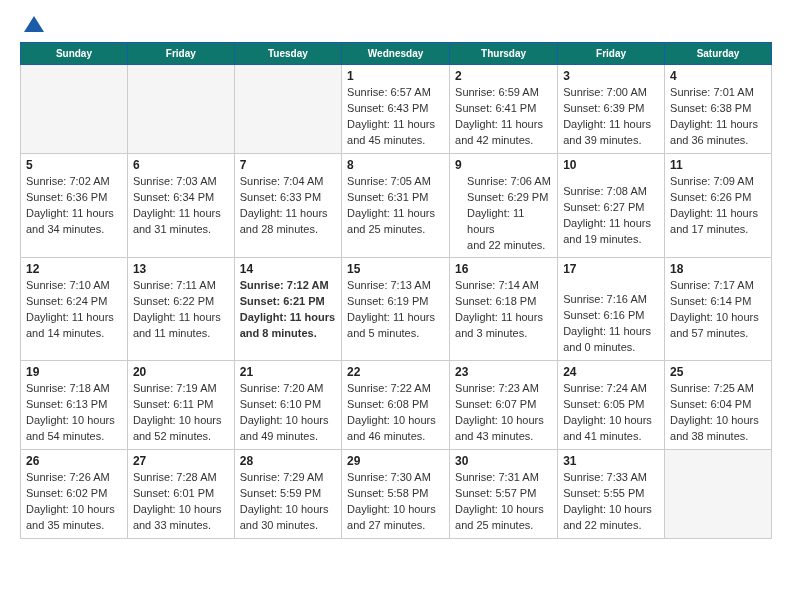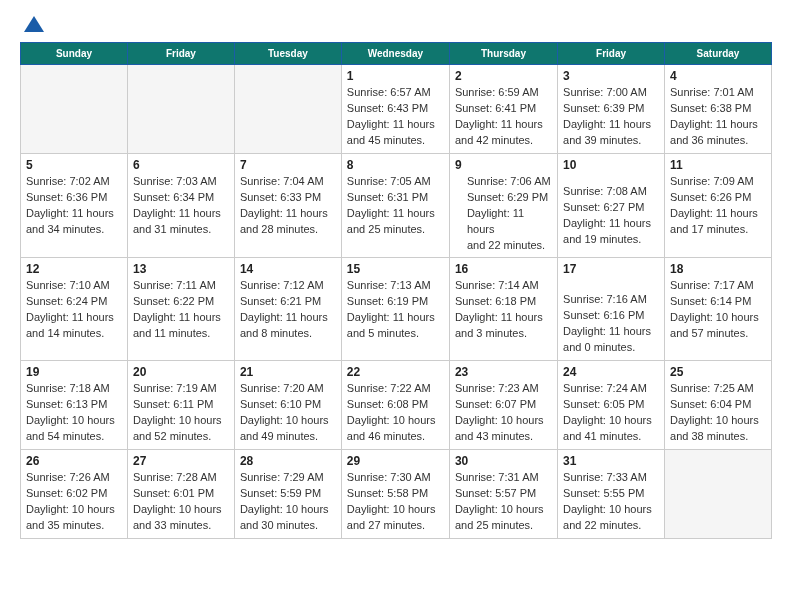--- a/index.html
+++ b/index.html
@@ -225,21 +225,21 @@
           </td>
           <td>
             <span class="day-number">13</span>
             <div class="day-info" style="white-space: pre-line;">Sunrise: 7:11 AM
 Sunset: 6:22 PM
 Daylight: 11 hours
 and 11 minutes.</div>
           </td>
           <td>
             <span class="day-number">14</span>
-            <div class="day-info" style="white-space: pre-line;">Sunrise: 7:12 AM
+            <div class="day-info" style="white-space: pre-line; font-weight: bold;">Sunrise: 7:12 AM
 Sunset: 6:21 PM
 Daylight: 11 hours
 and 8 minutes.</div>
           </td>
           <td>
             <span class="day-number">15</span>
             <div class="day-info" style="white-space: pre-line;">Sunrise: 7:13 AM
 Sunset: 6:19 PM
 Daylight: 11 hours
 and 5 minutes.</div>

